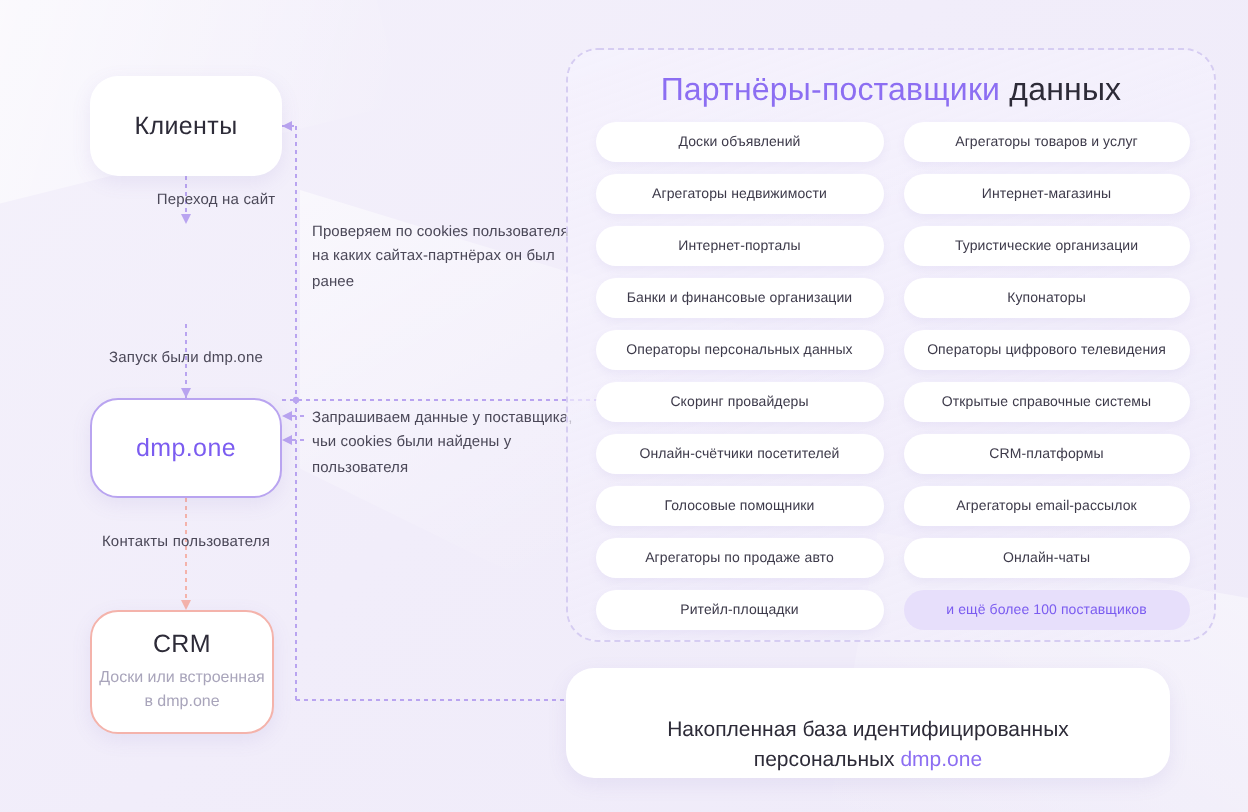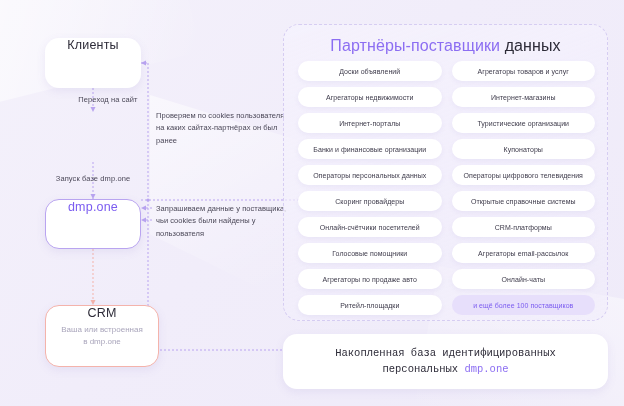--- a/index.html
+++ b/index.html
@@ -48,40 +48,40 @@
 
   
   .node {
     position: absolute;
     background: #ffffff;
     border-radius: 14px;
     box-shadow: 0 3px 10px rgba(120,100,190,0.10);
     display: flex;
     flex-direction: column;
     align-items: center;
-    justify-content: flex-start;
+    justify-content: center;
     text-align: center;
     box-sizing: border-box;
   }
   .node-title {
     font-size: 12.5px;
     color: #2d2b38;
     letter-spacing: .2px;
   }
   .node-sub {
     font-size: 8px;
     color: #a9a5bb;
     line-height: 1.45;
     margin-top: 4px;
   }
   #node-clients { left: 45px; top: 38px; width: 96px; height: 50px; }
   #node-site    { left: 45px; top: 112px; width: 96px; height: 50px; }
   #node-dmp     { left: 45px; top: 199px; width: 96px; height: 50px;
                   border: 1px solid #b9a4f0; background:#fff; }
-  #node-crm     { left: 45px; top: 305px; width: 114px; height: 62px;
+  #node-crm     { left: 45px; top: 305px; width: 92px; height: 62px;
                   border: 1px solid #f4b3ab; background:#fff; }
   .dmp-word { color: #7b5cf0; font-size: 12.5px; }
 
   .flow-label {
     position: absolute;
     font-size: 7.5px;
     color: #4b4858;
     text-align: center;
     white-space: nowrap;
     letter-spacing: .1px;
@@ -158,30 +158,29 @@
   .chip.more {
     background: #e7dffb;
     color: #7b5cf0;
     box-shadow: none;
   }
 
   
   #result-banner {
     position: absolute;
     left: 283px; top: 334px;
-    width: 325px; height: 55px;
+    width: 302px; height: 55px;
     background: #ffffff;
     border-radius: 14px;
     box-shadow: 0 3px 10px rgba(120,100,190,0.10);
     display: flex;
-    align-items: center;
+    align-items: flex-end;
     justify-content: center;
     text-align: center;
     box-sizing: border-box;
-    font-family: Liberation Mono, monospace;
   }
   #result-text {
     font-size: 10.5px;
     color: #2d2b38;
     line-height: 1.5;
     padding: 0 22px;
   }
   #result-text .hl { color: #8c6ef2; }
 </style>
 </head>
@@ -229,27 +228,28 @@
   </div>
 
 
   <div class="node" id="node-dmp">
     <div class="node-title dmp-word">dmp.one</div>
   </div>
 
   <div class="node" id="node-crm">
     <div class="node-title">CRM</div>
     <div class="node-sub">
-      <span>Ваша или встроенная</span><br>
+      <span>Доски или встроенная</span><br>
       <span>в dmp.one</span>
     </div>
   </div>
 
   <div class="flow-label" id="label-transition">Переход на сайт</div>
-  <div class="flow-label" id="label-code">Запуск базе dmp.one</div>
+  <div class="flow-label" id="label-code">Запуск были dmp.one</div>
+  <div class="flow-label" id="label-contacts">Контакты пользователя</div>
 
   <div class="annot" id="annot-cookies">Проверяем по cookies пользователя на каких сайтах-партнёрах он был ранее</div>
   <div class="annot" id="annot-request">Запрашиваем данные у поставщика, чьи cookies были найдены у пользователя</div>
 
   <div id="partners-panel">
     <div id="partners-title">
       <span class="hl">Партнёры-поставщики</span>
       <span>данных</span>
     </div>
     <div class="chip-grid" id="partner-chip-grid">

